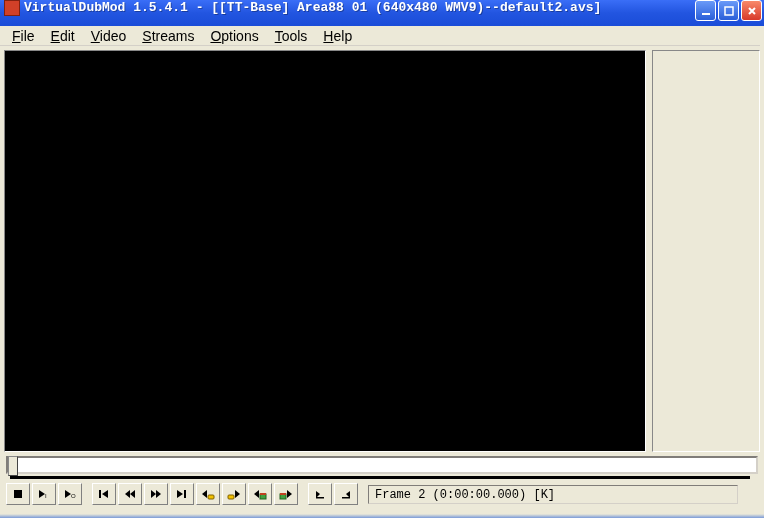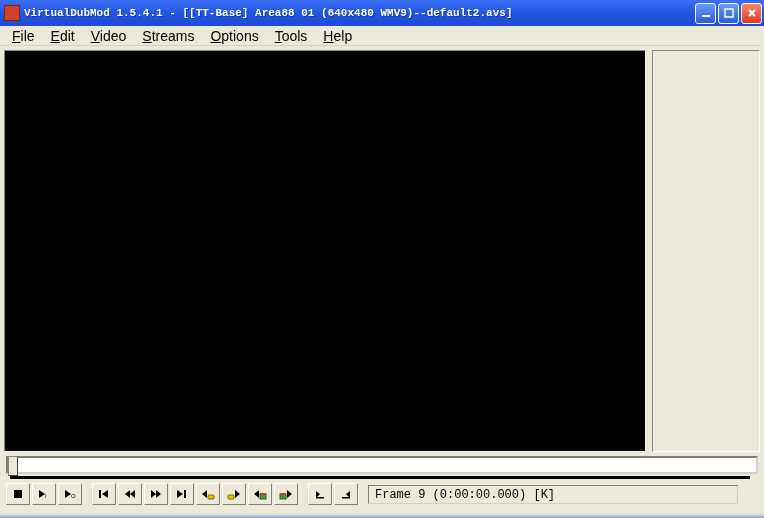--- a/index.html
+++ b/index.html
@@ -9,25 +9,24 @@
   background: #ece9d8;
   width: 764px;
   height: 518px;
   overflow: hidden;
   position: relative;
 }
 .titlebar {
   height: 26px;
   background: linear-gradient(to bottom, #3a6ef7 0%, #2255e0 50%, #1a4cd8 100%);
   display: flex;
-  align-items: center;
   padding: 0 2px 0 4px;
   color: #fff;
   font-family: "SimSun", "Courier New", monospace;
-  font-size: 11px;
+  font-size: 13px;
   font-weight: bold;
 }
 .titlebar .app-icon {
   width: 16px; height: 16px;
   background: #d04028;
   margin-right: 4px;
   display: inline-block;
   border: 1px solid #802010;
 }
 .titlebar .title-text {
@@ -283,17 +282,17 @@
         <path d="M2 9 L2 2 L6 5 Z" fill="#000"></path>
         <rect x="2" y="8" width="8" height="1.5" fill="#000"></rect>
       </svg>
   </div>
   <div class="ctl-btn">
     <svg width="12" height="10">
         <path d="M10 9 L10 2 L6 5 Z" fill="#000"></path>
         <rect x="2" y="8" width="8" height="1.5" fill="#000"></rect>
       </svg>
   </div>
-  <div class="status-box">Frame 9 (0:00:00.000) [K]</div>
+  <div class="status-box">Frame 2 (0:00:00.000) [K]</div>
 </div>
 
 <div class="right-border"></div>
 <div class="bottom-border"></div>
 
 </body></html>

